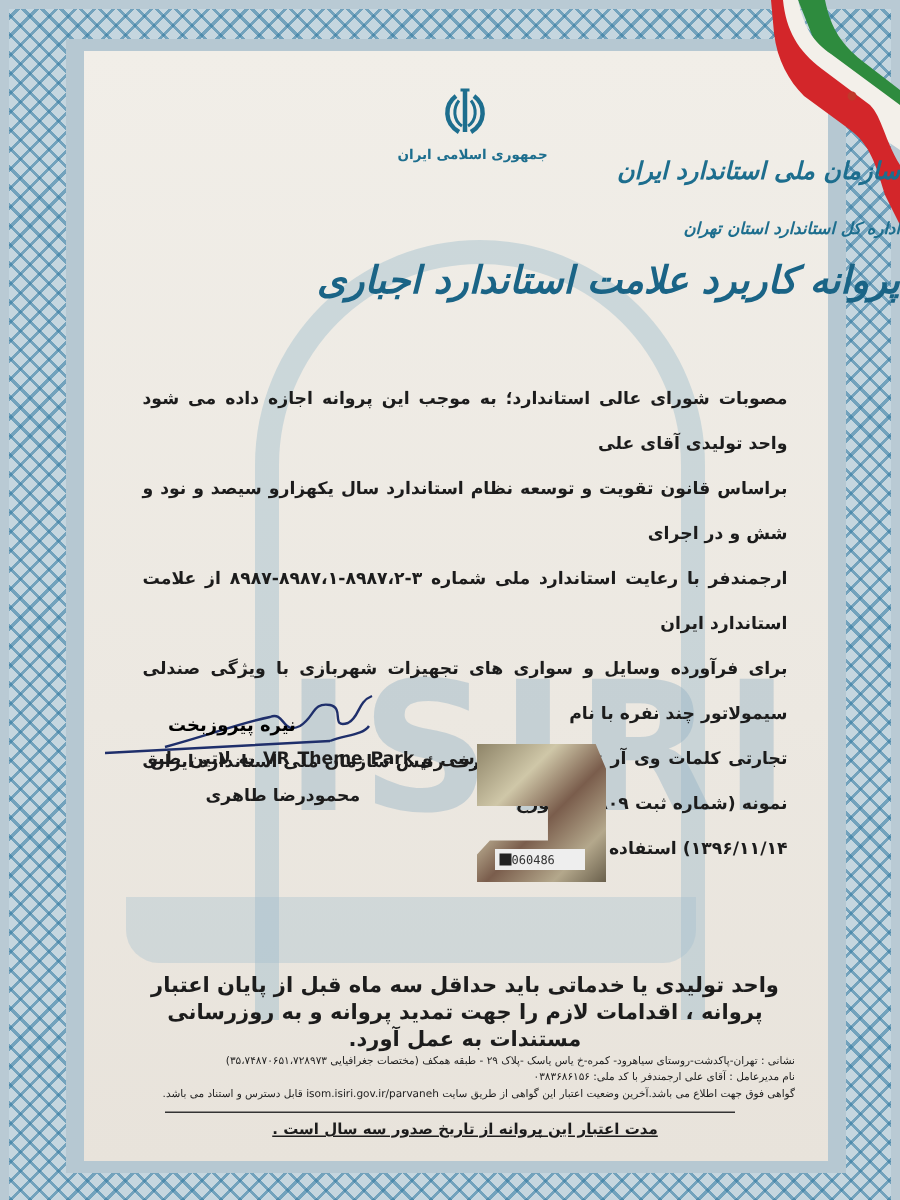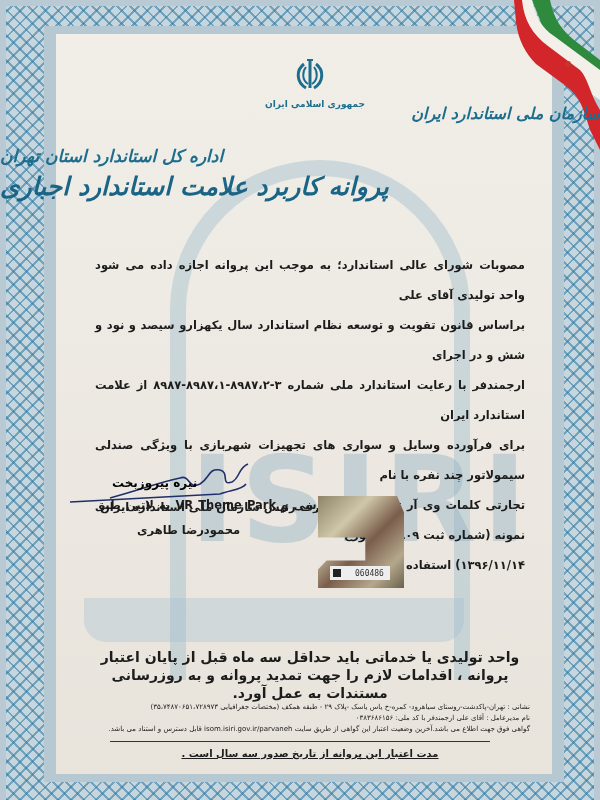--- a/index.html
+++ b/index.html
@@ -57,22 +57,22 @@
   .meta-row .val { font-size:14px; font-weight:bold; margin-right:4px; }
   .meta-note { font-size:7px; line-height:10px; }
 
   .emblem-block { position:absolute; left:265px; top:58px; width:90px; text-align:center; }
   .emblem {
     width:36px; height:34px; margin:0 auto; position:relative;
   }
   .emblem-caption { font-size:9px; color:#1d6e8e; margin-top:3px; white-space:nowrap; font-weight:bold; }
 
   .org1 { position:absolute; left:0; width:600px; top:104px; font-size:16px; color:#1d6e8e; font-style:italic; font-weight:bold; direction:rtl; }
-  .org2 { position:absolute; left:0; width:600px; top:146px; text-align:left; font-size:17px; color:#1d6e8e; font-style:italic; font-weight:bold; direction:rtl; }
-  .title { position:absolute; left:0; width:600px; top:172px; text-align:left; font-size:25px; color:#1a6486; font-style:italic; font-weight:bold; direction:rtl; }
+  .org2 { position:absolute; left:0; width:600px; top:146px; text-align:right; font-size:11px; color:#1d6e8e; font-style:italic; font-weight:bold; direction:rtl; }
+  .title { position:absolute; left:0; width:600px; top:172px; text-align:right; font-size:25px; color:#1a6486; font-style:italic; font-weight:bold; direction:rtl; }
 
   .body-text {
     position:absolute; left:95px; top:250px; width:430px;
     direction:rtl; text-align:justify; text-align-last:right;
     font-size:11.5px; font-weight:bold; line-height:30px; color:#1c1c1c;
   }
   .sig {
     position:absolute; left:70px; top:460px; width:240px; height:50px;
   }
   .sig-name { position:absolute; left:112px; top:476px; font-size:12px; font-weight:bold; color:#000000; direction:rtl; }
@@ -80,21 +80,21 @@
   .sig-person { position:absolute; left:137px; top:523px; font-size:11.5px; font-weight:bold; color:#1c1c1c; direction:rtl; }
 
   .hologram {
     position:absolute; left:318px; top:496px; width:86px; height:92px;
     background:linear-gradient(135deg,#8e8468 0%,#cfc7a8 30%,#7a5d4c 55%,#b4a88c 80%,#6a604c 100%);
     clip-path: polygon(0 0, 92% 0, 100% 18%, 100% 100%, 0 100%, 0 80%, 10% 70%, 55% 70%, 55% 45%, 0 45%);
   }
   .holo-label {
     position:absolute; left:330px; top:566px; width:60px; height:14px;
     background:#eeeeee; font-family:"DejaVu Sans Mono", monospace; font-size:8px;
-    display:flex; align-items:center; gap:14px; padding-left:3px; box-sizing:border-box; color:#333;
+    display:flex; align-items:center; gap:0; padding-left:3px; box-sizing:border-box; color:#333;
   }
   .holo-qr { width:8px; height:8px; background:#222; }
 
   .footer {
     position:absolute; left:90px; top:648px; width:440px;
     direction:rtl; text-align:right; color:#1c1c1c;
   }
   .f-main { font-size:14px; font-weight:bold; line-height:18px;text-align:center; }
   .f-small { font-size:7px; line-height:11px; }
   .f-rule { height:1px; background:#333; margin:6px 40px 6px 20px; }

